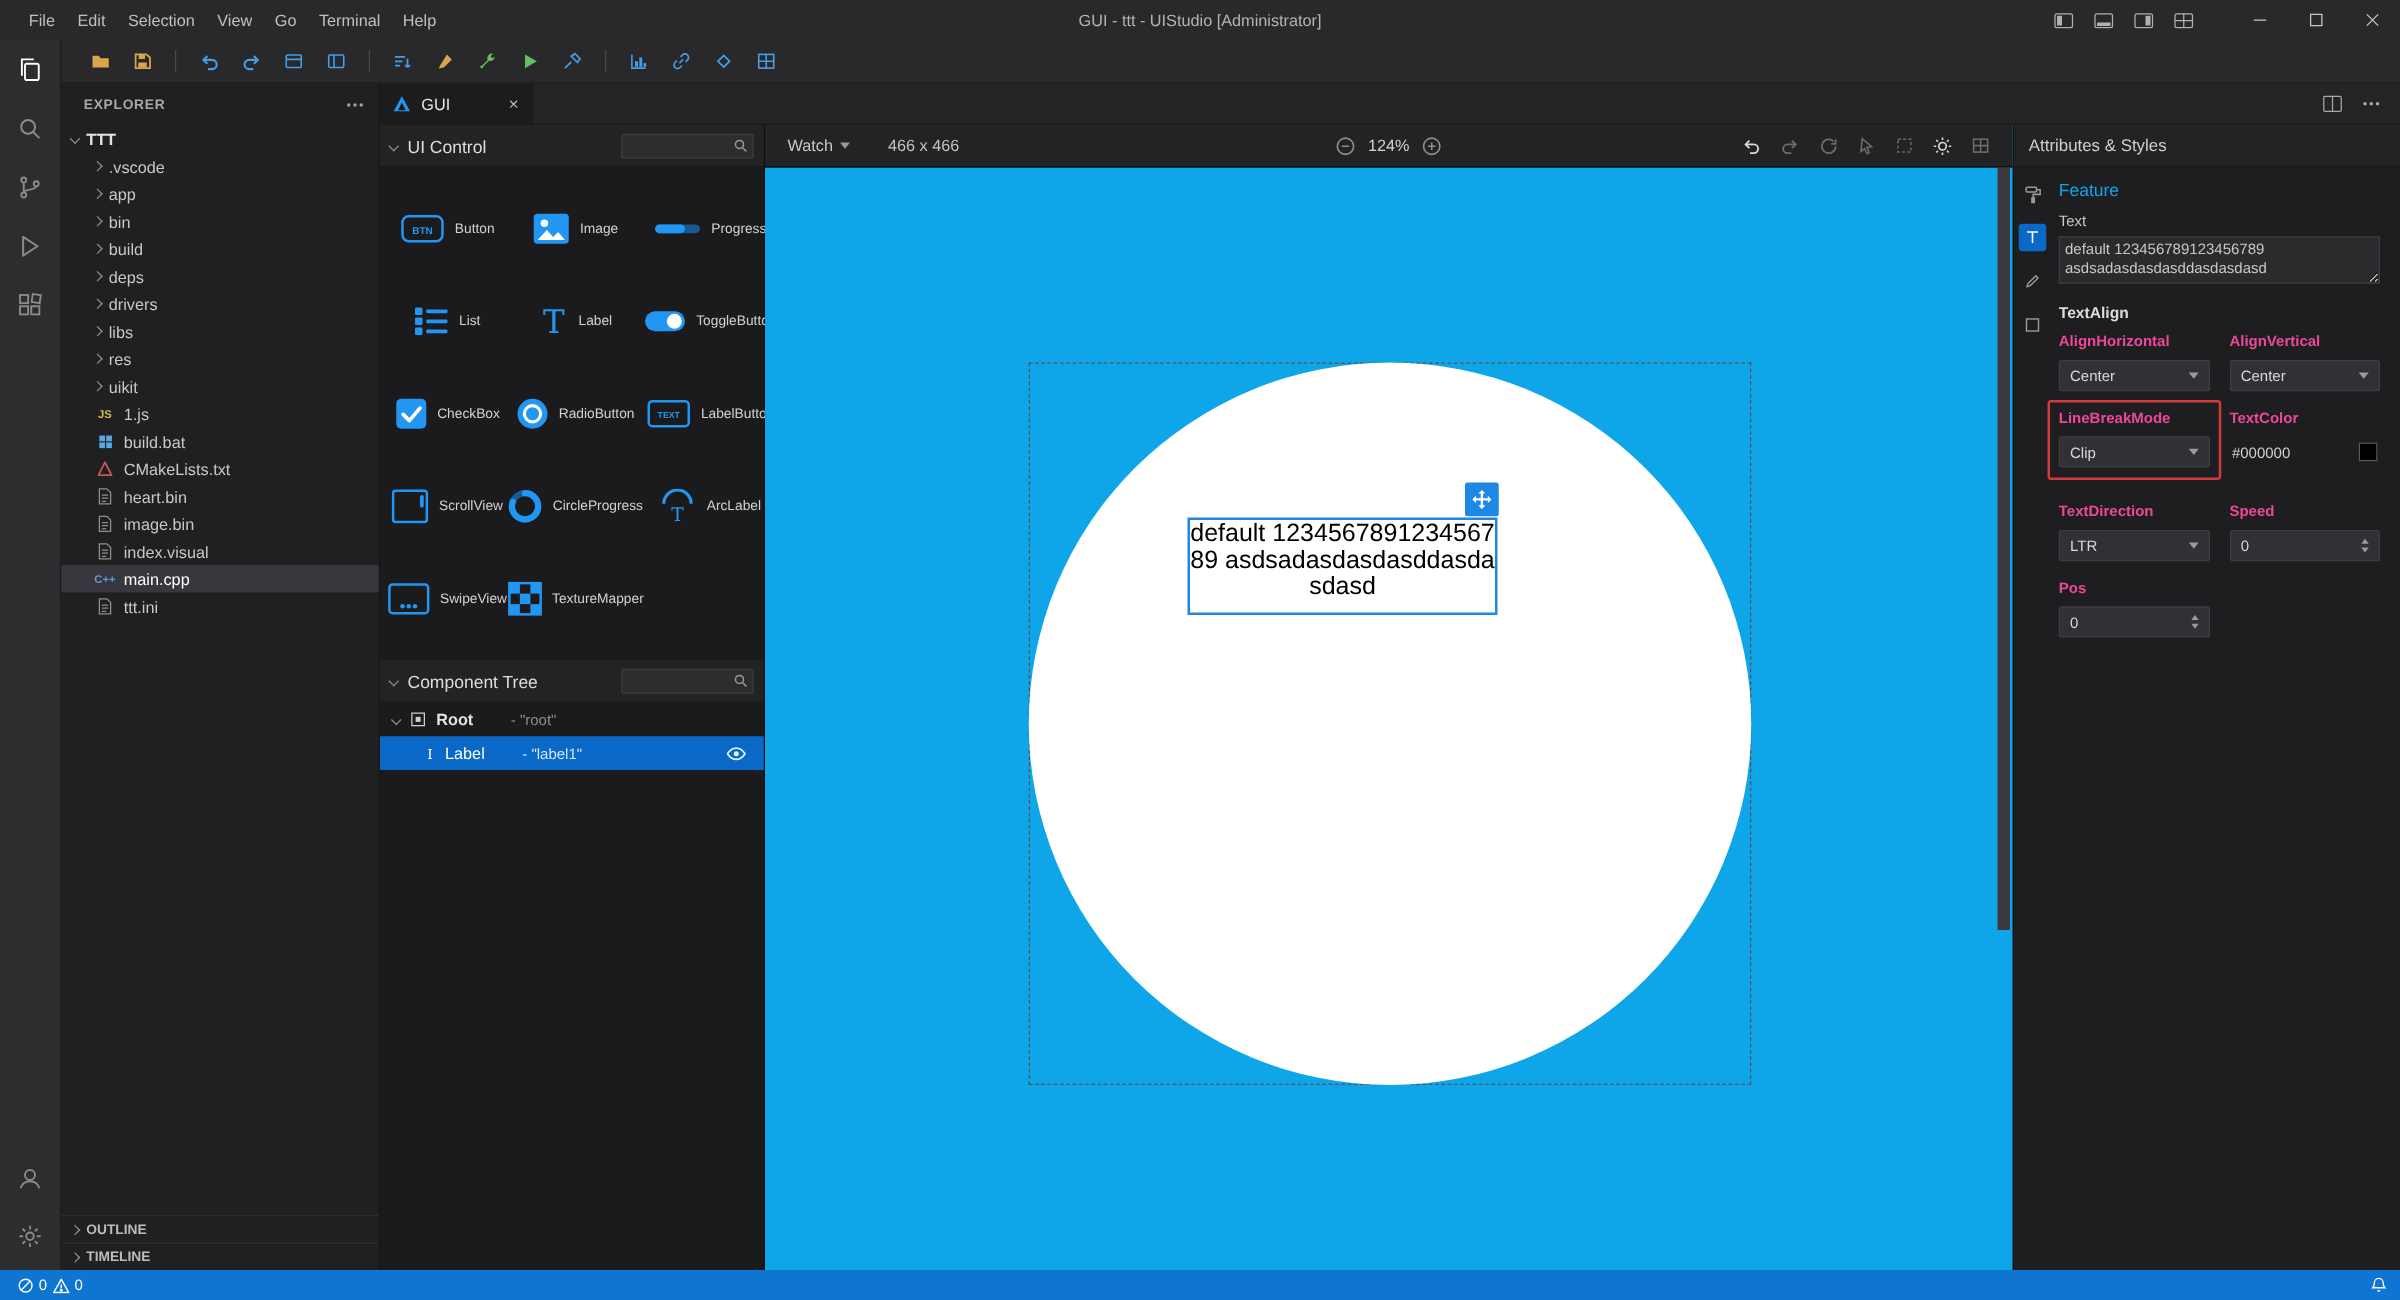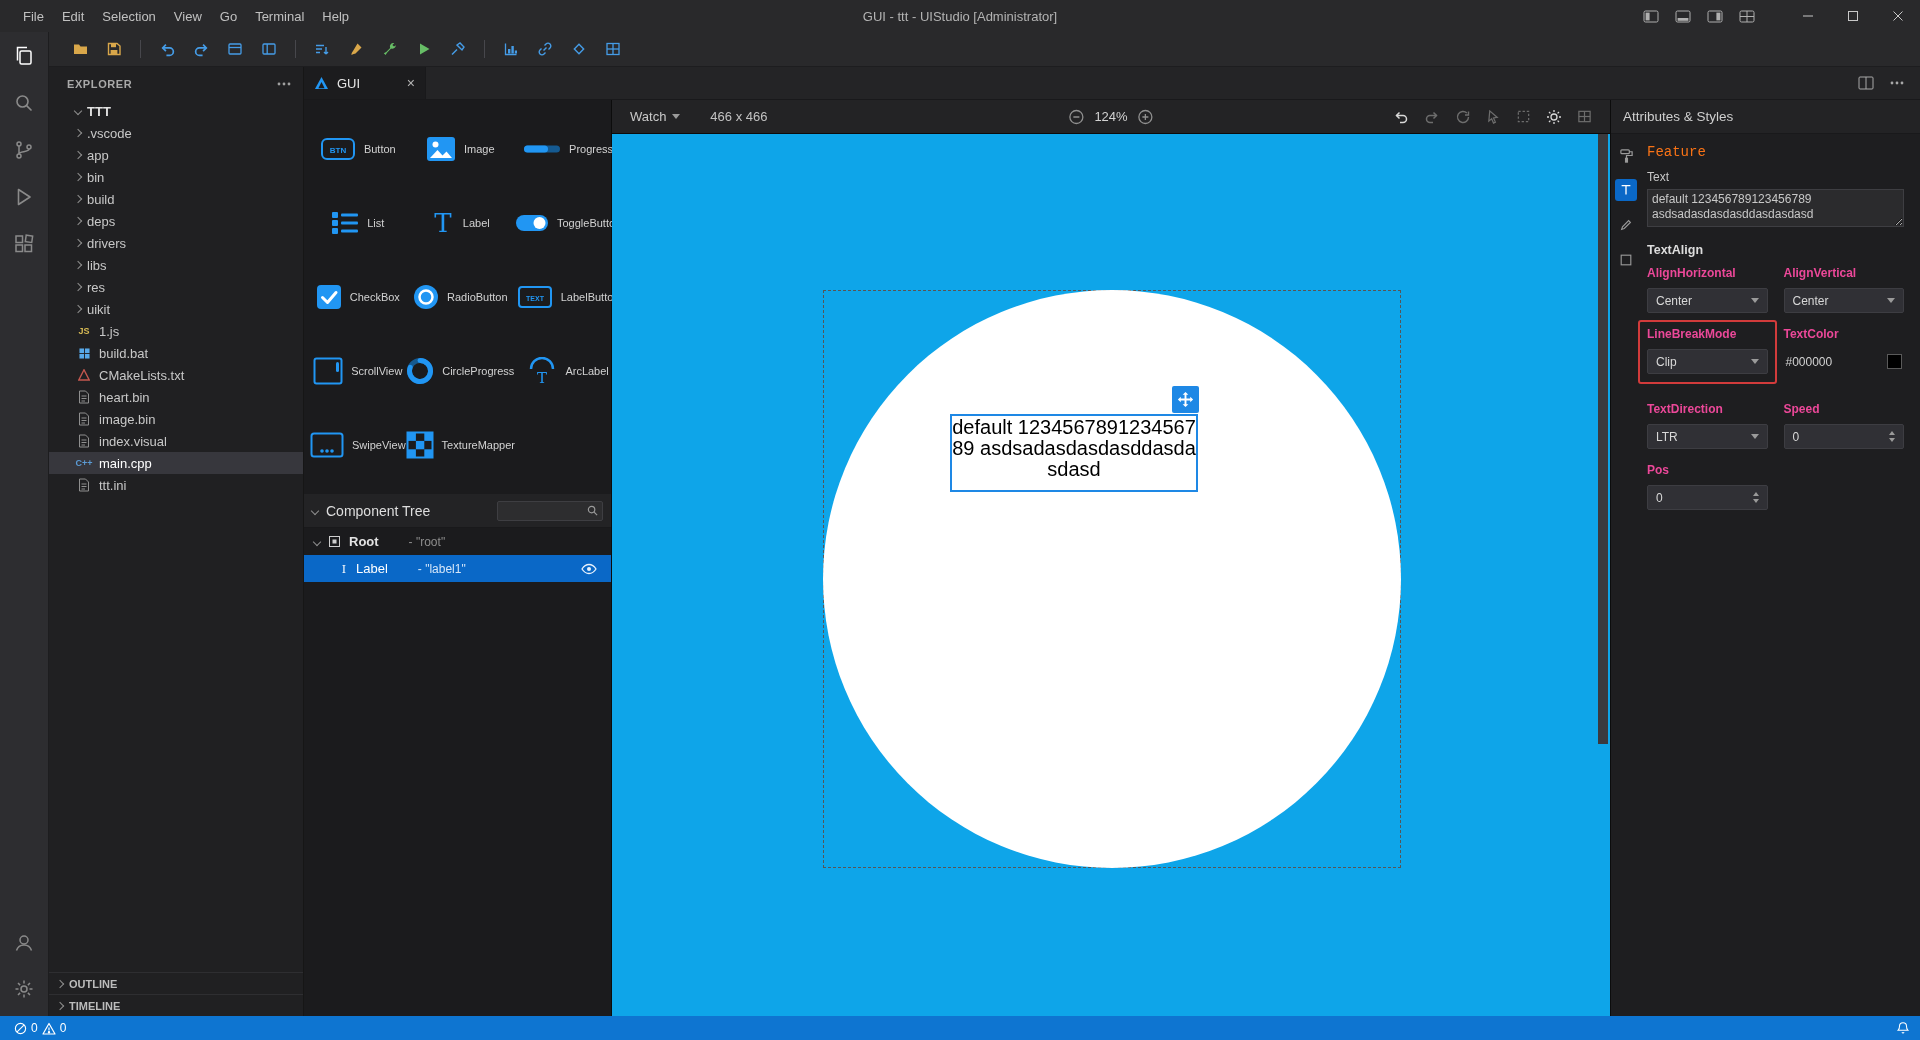--- a/index.html
+++ b/index.html
@@ -32,21 +32,21 @@
   .ab-bottom { margin-top:auto; display:flex; flex-direction:column; gap:8px; padding-bottom:8px; }
 
   
   .sidebar { position:absolute; left:49px; top:67px; width:255px; height:949px; background:#202022;
     border-right:1px solid #161616; }
   .sb-header { height:33px; display:flex; align-items:center; padding:0 12px 0 18px;
     font-size:11px; font-weight:bold; letter-spacing:.6px; color:#a9a9a9; }
   .sb-header .more { margin-left:auto; color:#a0a0a0; }
   .tree { font-size:13px; color:#c8c8c8; }
   .row { height:22px; display:flex; align-items:center; gap:6px; padding-left:26px; white-space:nowrap; }
-  .row.root { padding-left:26px; color:#e2e2e2; font-weight:bold; }
+  .row.root { padding-left:8px; color:#e2e2e2; font-weight:bold; }
   .row.selected { background:#37373d; color:#fff; }
   .chev { width:6px; height:6px; border-right:1.4px solid #8f8f8f; border-bottom:1.4px solid #8f8f8f;
     display:inline-block; flex:none; }
   .chev.right { transform:rotate(-45deg); }
   .chev.down  { transform:rotate(45deg); }
   .fbadge { width:18px; flex:none; display:flex; justify-content:center; font-weight:bold; }
   .badge-js { color:#d7ba54; font-size:9px; }
   .badge-cpp { color:#5b9bd5; font-size:9px; }
   .sb-bottom { position:absolute; bottom:0; left:0; right:0; }
   .sb-section { height:22px; border-top:1px solid #2e2e31; display:flex; align-items:center; gap:6px;
@@ -102,21 +102,21 @@
 
   
   .right-panel { width:310px; background:#1e1e20; border-left:1px solid #0c0c0c; display:flex; flex-direction:column; }
   .rp-header { height:34px; background:#232325; border-bottom:1px solid #19191b; flex:none;
     display:flex; align-items:center; padding:0 12px; font-size:13.5px; color:#cfcfcf; }
   .rp-body { flex:1; display:flex; min-height:0; }
   .rp-strip { width:30px; flex:none; display:flex; flex-direction:column; align-items:center; padding-top:10px; gap:13px; }
   .strip-icon { width:22px; height:22px; border-radius:3px; display:flex; align-items:center; justify-content:center; color:#9a9a9a; }
   .strip-icon.active { background:#0a68c7; color:#fff; }
   .rp-form { flex:1; padding:8px 16px 0 6px; font-size:12px; }
-  .feature-title { font-size:14px; color:#f97316; margin:2px 0 10px;font-family:Liberation Mono, monospace; }
+  .feature-title { font-size:14px; color:#0ea5e9; margin:2px 0 10px; }
   .field-label { color:#c8c8c8; margin-bottom:5px; }
   textarea.text-input { width:100%; height:38px; background:#2b2b2d; border:1px solid #3e3e42; color:#c8c8c8;
     font-size:12px; line-height:15px; font-family:inherit; resize:both; padding:2px 4px; overflow:hidden; }
   .group-title { font-weight:bold; color:#dddddd; font-size:12.5px; margin:13px 0 9px; }
   .grid2 { display:grid; grid-template-columns:1fr 1fr; column-gap:16px; align-items:start; margin-bottom:14px; }
   .sub-label { font-weight:bold; font-size:12px; color:#ec4899; margin-bottom:8px; }
   .select { height:25px; background:#303035; border:1px solid #3d3d42; border-radius:2px;
     display:flex; align-items:center; justify-content:space-between; padding:0 8px; color:#d8d8d8; font-size:12px; }
   .caret-down { width:0; height:0; border-left:4px solid transparent; border-right:4px solid transparent;
     border-top:5px solid #9a9a9a; }
@@ -499,20 +499,33 @@
               <circle cx="7" cy="2" r="1.4"></circle>
               <circle cx="12" cy="2" r="1.4"></circle>
             </g>
           </svg>
         </span>
     </div>
   </div>
   <div class="content">
 
     <div class="left-panel">
+      <div class="panel-header">
+        <span class="chev down"></span>
+        <span>UI Control</span>
+        <span class="search-box">
+          <input style="">
+          <span class="mag">
+              <svg width="11" height="11" viewBox="0 0 12 12" fill="none" stroke="currentColor" stroke-width="1.3">
+                <circle cx="5" cy="5" r="3.5"></circle>
+                <line x1="7.8" y1="7.8" x2="11" y2="11"></line>
+              </svg>
+            </span>
+        </span>
+      </div>
       <div class="palette">
         <div class="pal-item">
             <span>
               <svg width="36" height="26" viewBox="0 0 36 26">
                 <rect x="2" y="3" width="32" height="20" rx="5" fill="none" stroke="#2196f3" stroke-width="2"></rect>
                 <text x="18" y="17" text-anchor="middle" font-size="8" font-weight="bold" fill="#2196f3">BTN</text>
               </svg>
             </span>
             <span class="pal-label">Button</span>
           </div>

